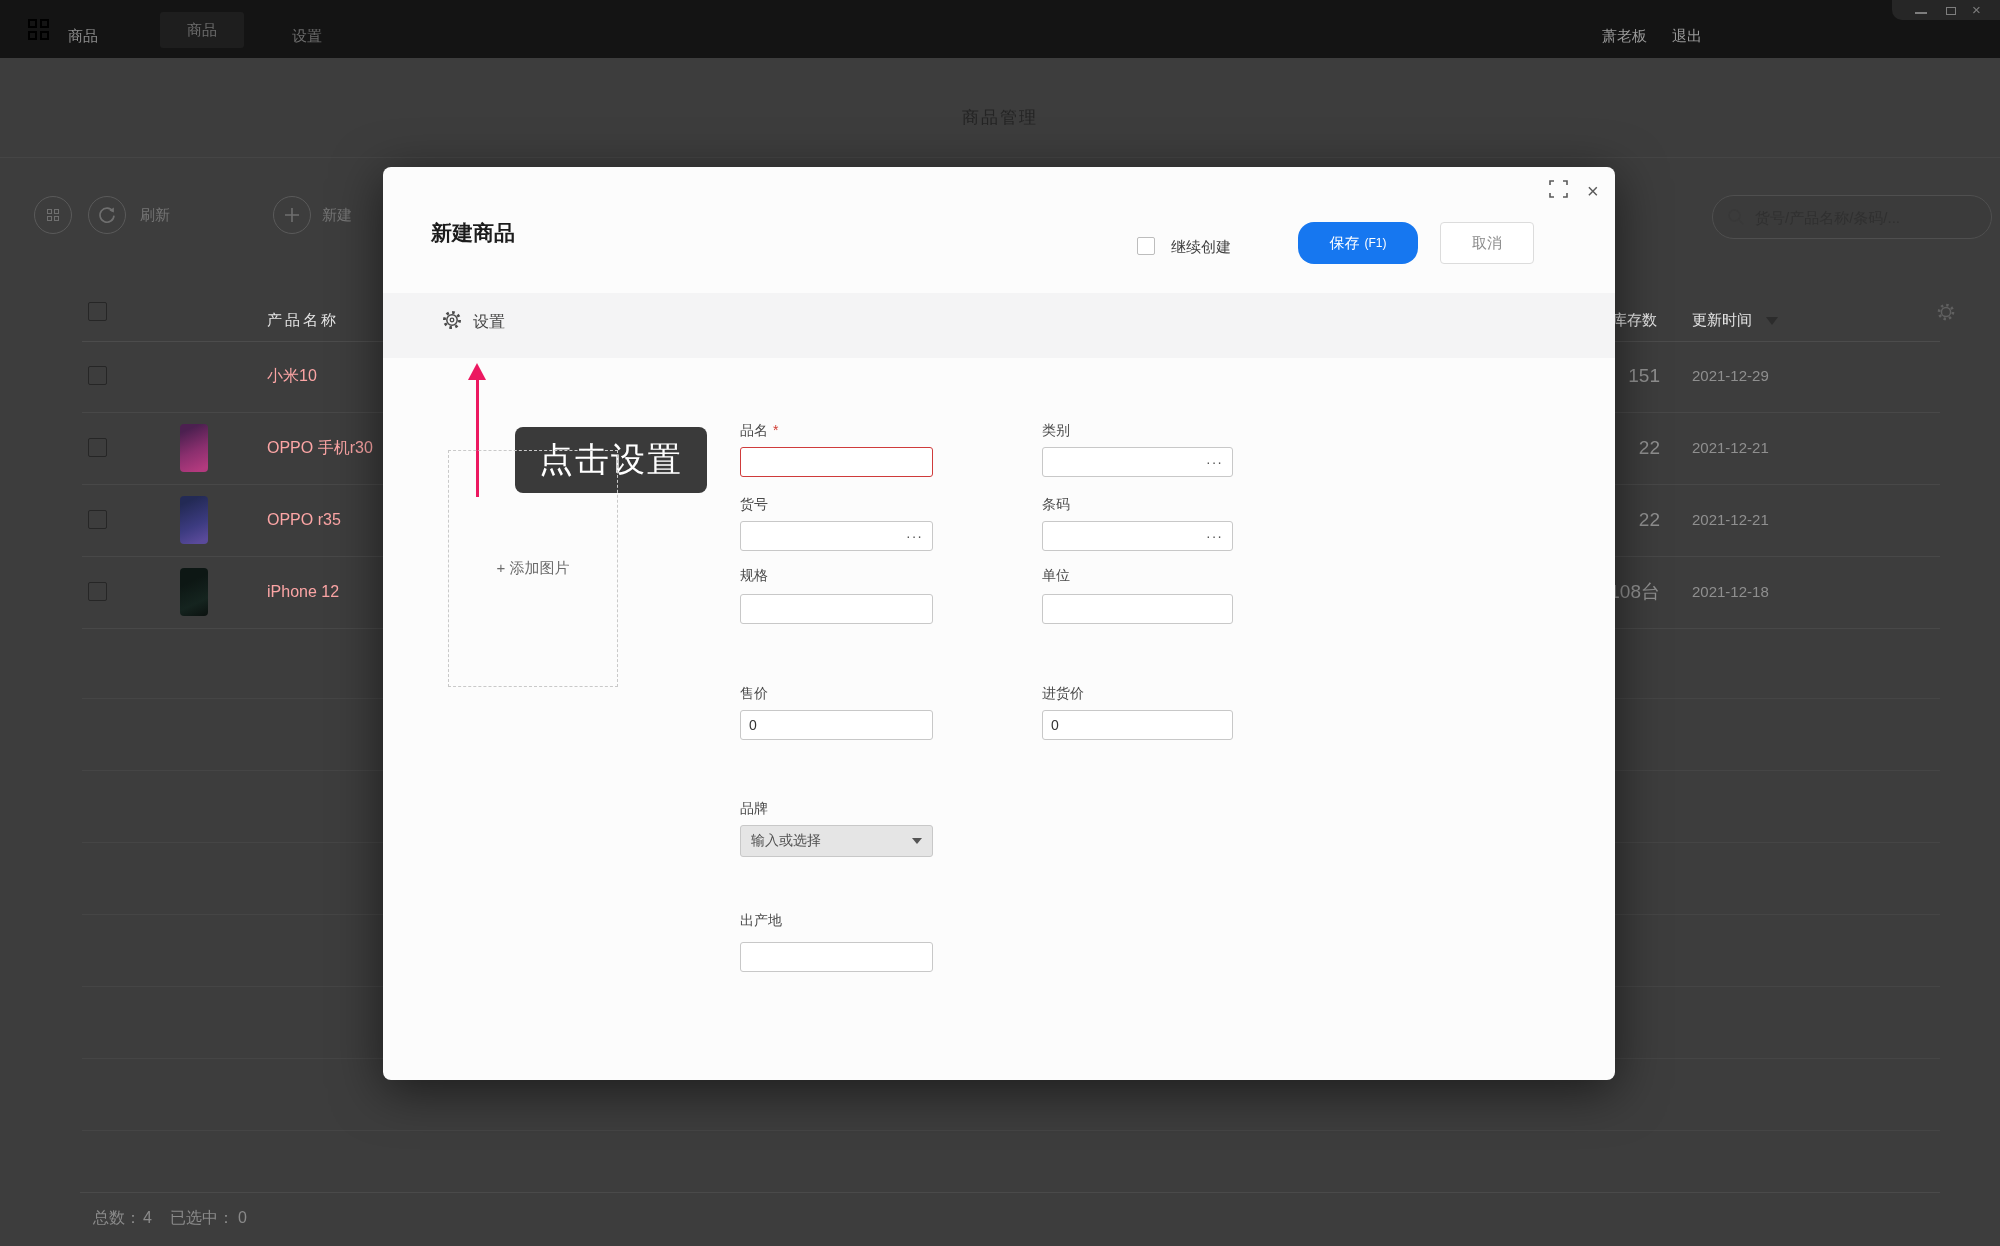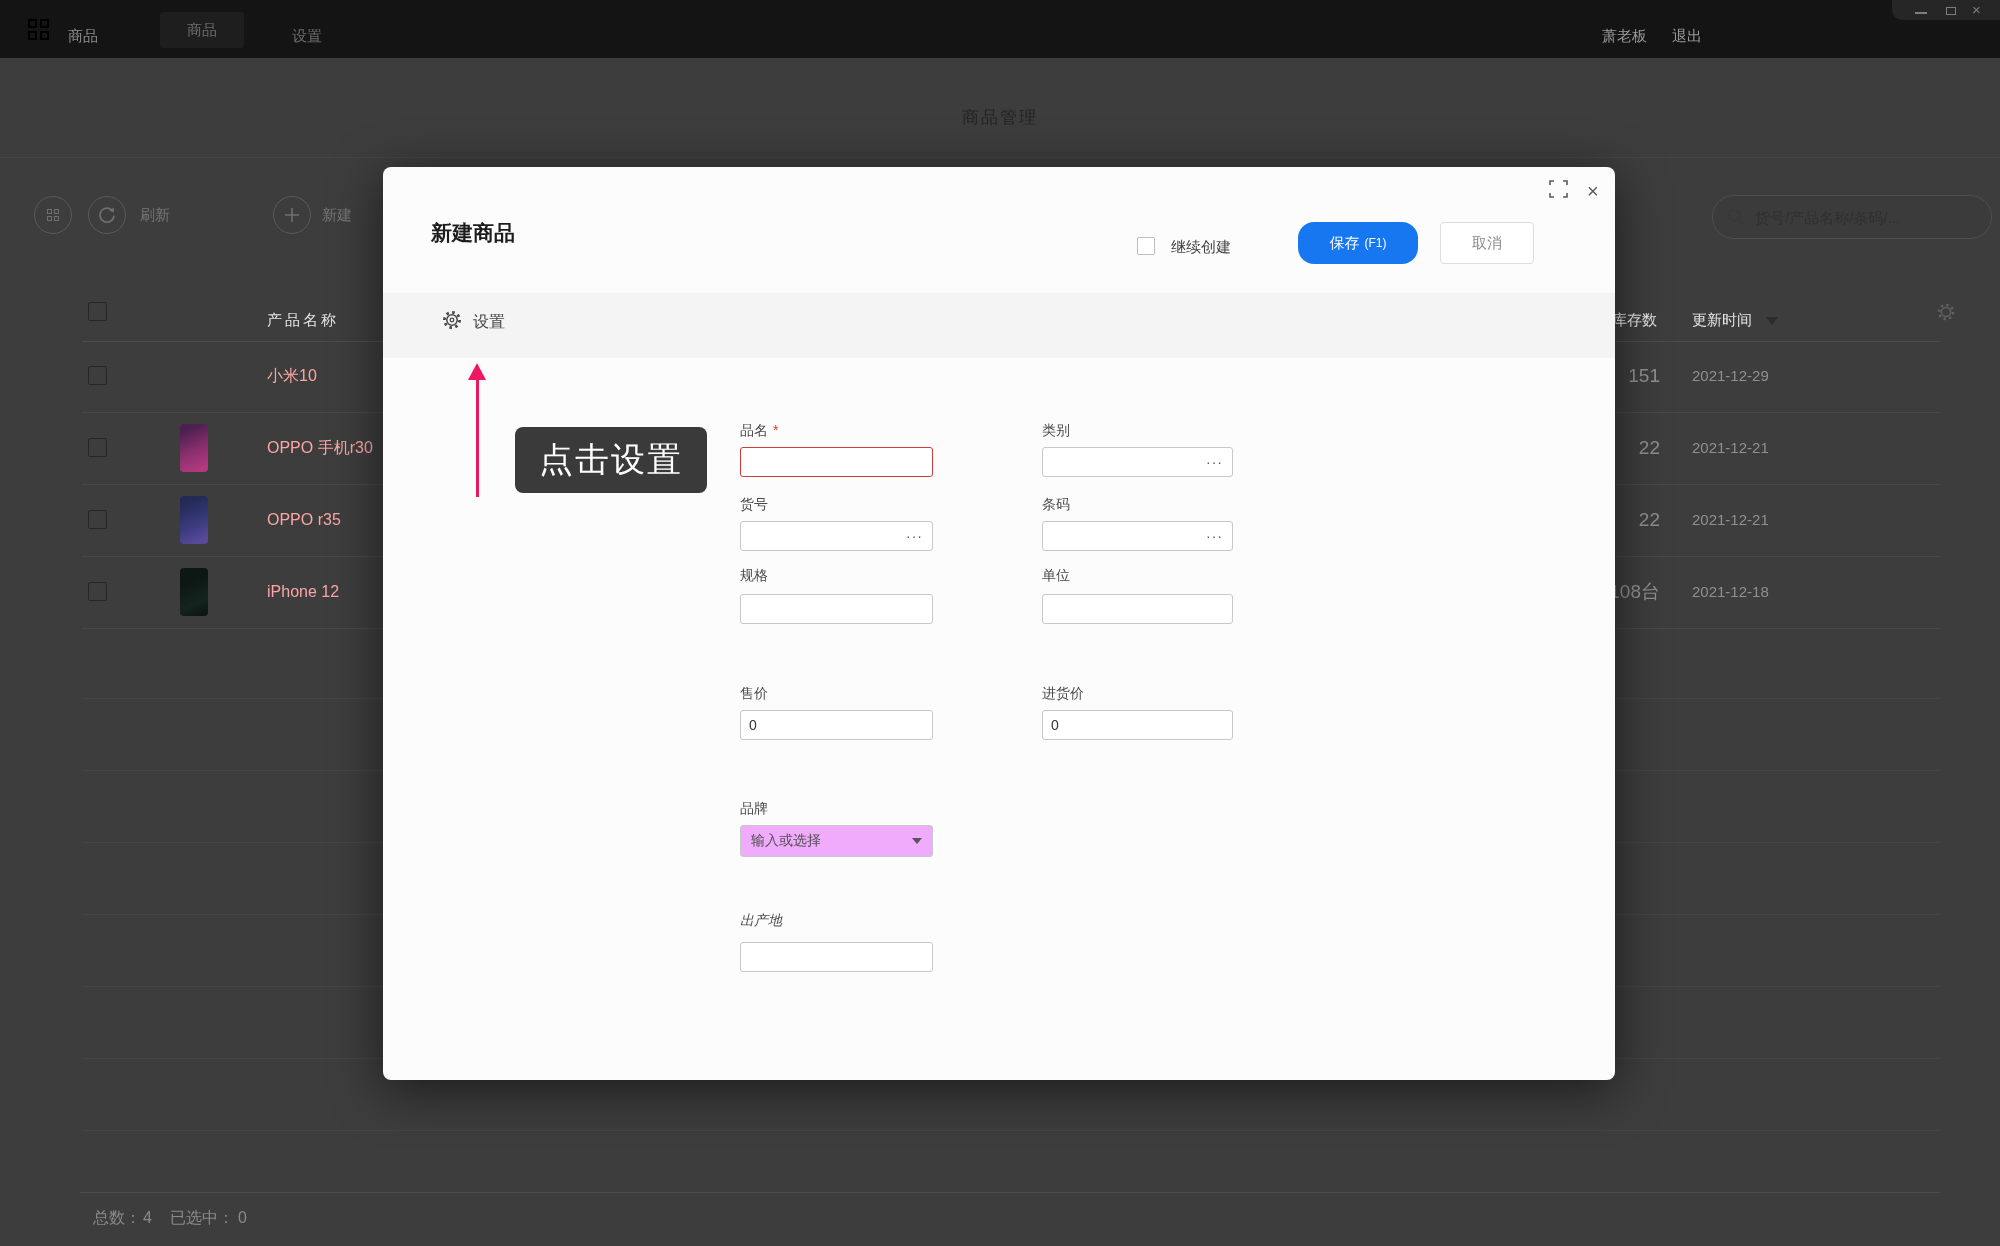--- a/index.html
+++ b/index.html
@@ -88,21 +88,21 @@
 
   .f-label{font-size:14px;color:#4a4a4a;line-height:16px;}
   .req{color:#d03a30;margin-left:5px;}
   .f-input{width:193px;height:30px;border:1px solid #c8c8c8;border-radius:3px;
            box-sizing:border-box;background:#fff;font-size:14px;color:#333;
            padding:0 26px 0 8px;font-family:inherit;outline:none;}
   .f-input.plain{padding-right:8px;}
   .f-input.err{border:1.5px solid #cf3b3b;}
   .more-btn{font-size:14px;color:#555;letter-spacing:1px;line-height:14px;cursor:pointer;}
   .f-select{width:193px;height:32px;border:1px solid #c8c8c8;border-radius:3px;
-            box-sizing:border-box;background:#f0abfc;display:flex;align-items:center;
+            box-sizing:border-box;background:#e5e5e5;display:flex;align-items:center;
             padding:0 10px;justify-content:space-between;}
   .f-select span{font-size:14px;color:#4f4f4f;}
   .sel-tri{width:0;height:0;border-left:5px solid transparent;
            border-right:5px solid transparent;border-top:6px solid #555;}
 </style>
 </head>
 <body>
 
 <div id="app">
 
@@ -238,41 +238,44 @@
       <circle cx="11" cy="11" r="7.6" fill="none" stroke="#4a4a4a" stroke-width="2.8" stroke-dasharray="2.6 3.35"></circle>
       <circle cx="11" cy="11" r="5.2" fill="none" stroke="#4a4a4a" stroke-width="1.5"></circle>
       <circle cx="11" cy="11" r="1.8" fill="none" stroke="#4a4a4a" stroke-width="1.3"></circle>
     </svg>
     <div class="abs band-label">设置</div>
 
     <div class="abs arrow-line"></div>
     <div class="abs arrow-head"></div>
     <div class="abs tooltip">点击设置</div>
 
+    <div class="abs upload">
+      <span>+ 添加图片</span>
+    </div>
 
     <div class="abs f-label" style="left:357px;top:255px;text-align:center;"><span>品名</span><span class="req">*</span></div>
     <input class="abs f-input plain err" style="left: 357px; top: 280px;">
 
     <div class="abs f-label" style="left:357px;top:329px;">货号</div>
     <input class="abs f-input" style="left: 357px; top: 354px;">
     <div class="abs more-btn" style="left:523px;top:362px;">···</div>
 
     <div class="abs f-label" style="left:357px;top:400px;">规格</div>
     <input class="abs f-input plain" style="left: 357px; top: 427px;">
 
     <div class="abs f-label" style="left:357px;top:518px;">售价</div>
     <input class="abs f-input plain" style="left: 357px; top: 543px;" value="0">
 
     <div class="abs f-label" style="left:357px;top:633px;">品牌</div>
     <div class="abs f-select" style="left:357px;top:658px;">
       <span>输入或选择</span>
       <span class="sel-tri"></span>
     </div>
 
-    <div class="abs f-label" style="left:357px;top:745px;font-style:italic;">出产地</div>
+    <div class="abs f-label" style="left:357px;top:745px;">出产地</div>
     <input class="abs f-input plain" style="left: 357px; top: 775px;">
 
     <div class="abs f-label" style="left:659px;top:255px;">类别</div>
     <input class="abs f-input" style="left: 659px; top: 280px; width: 191px;">
     <div class="abs more-btn" style="left:823px;top:288px;">···</div>
 
     <div class="abs f-label" style="left:659px;top:329px;">条码</div>
     <input class="abs f-input" style="left: 659px; top: 354px; width: 191px;">
     <div class="abs more-btn" style="left:823px;top:362px;">···</div>
 

